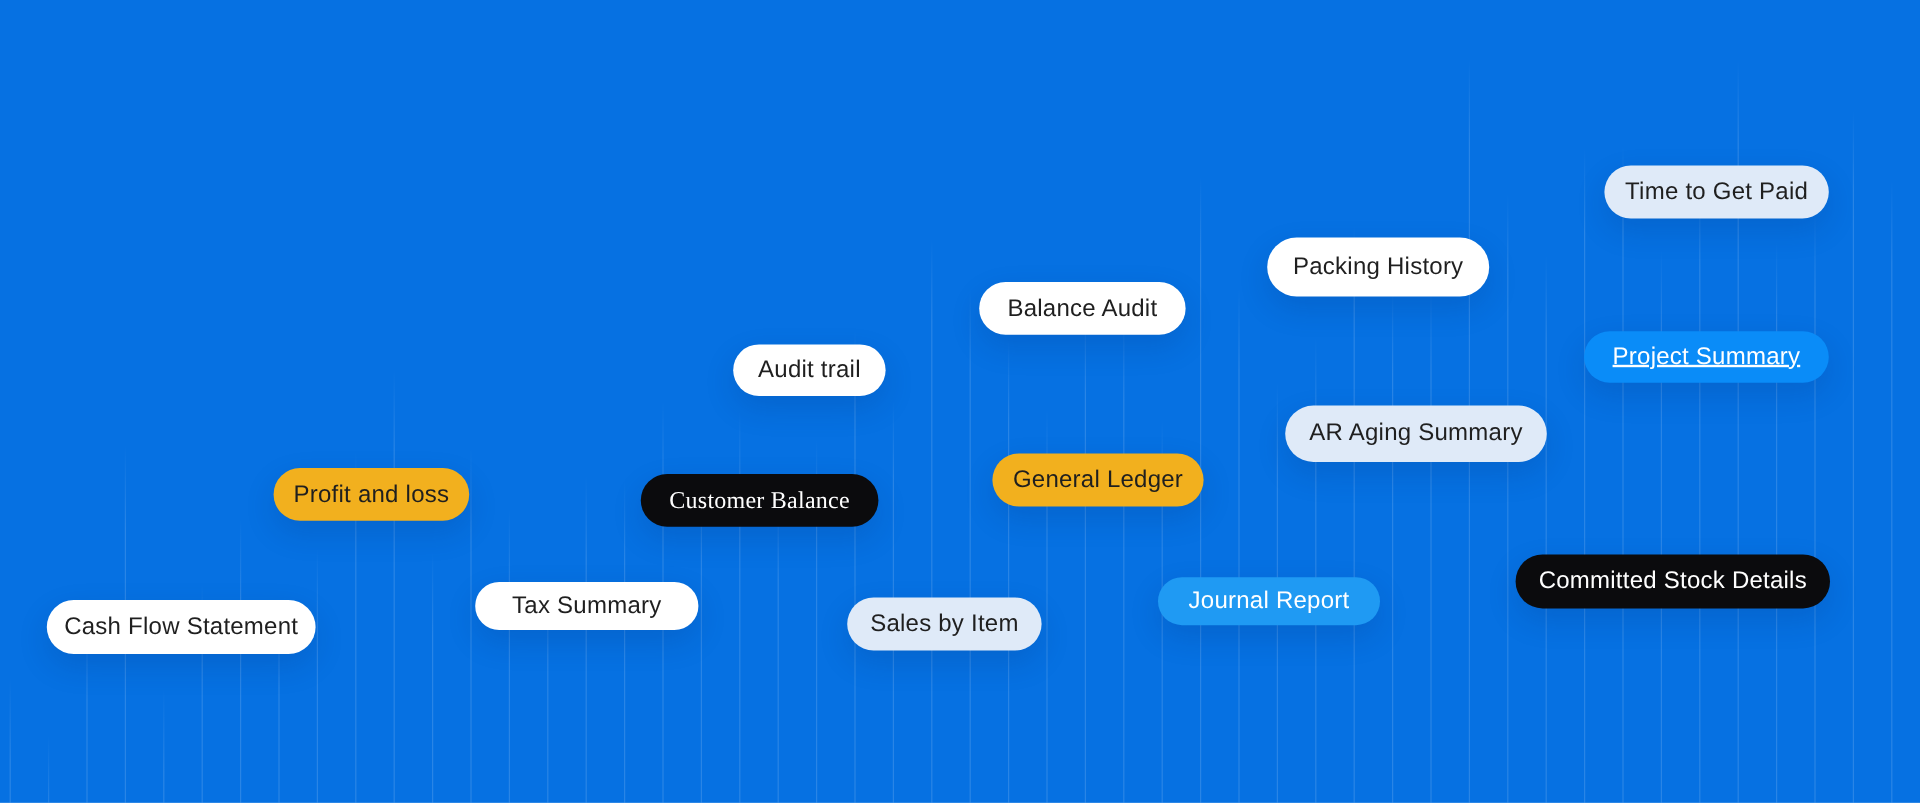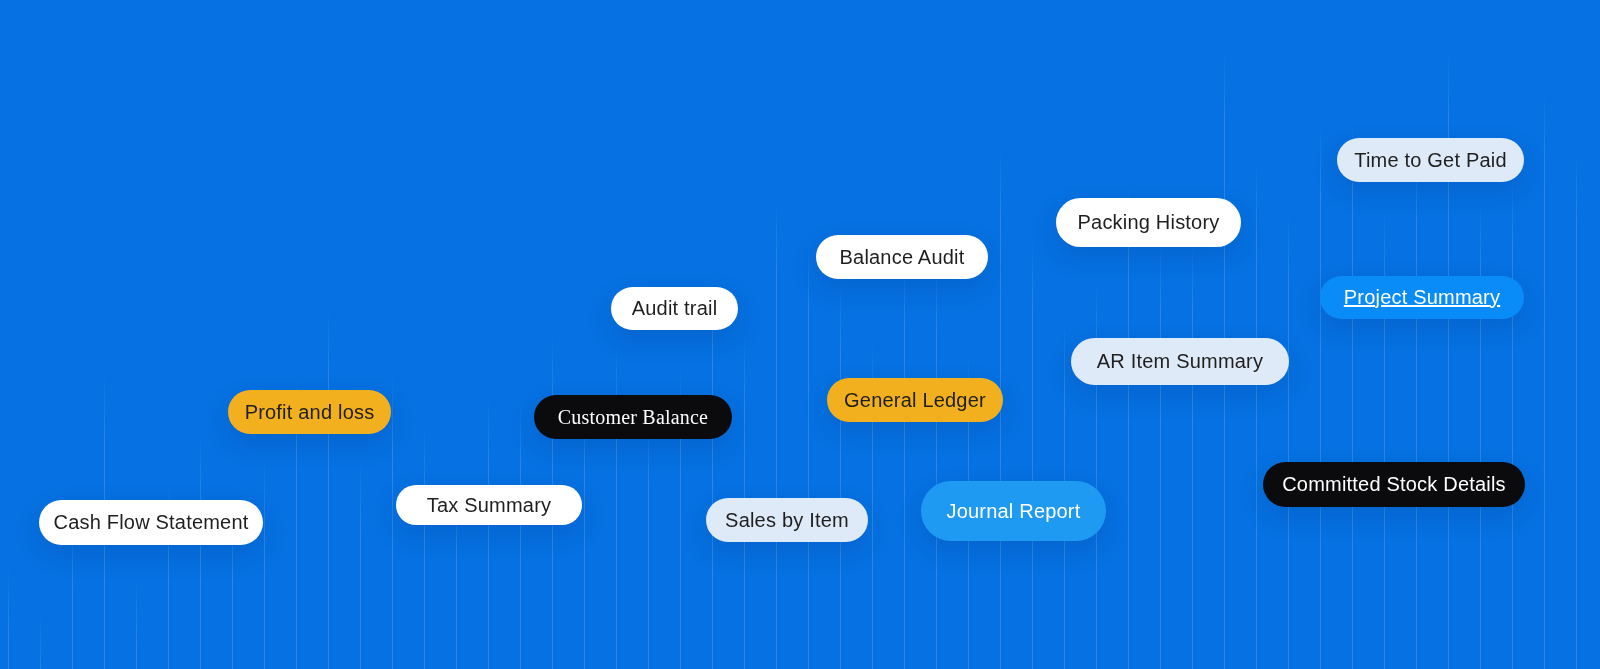--- a/index.html
+++ b/index.html
@@ -105,23 +105,23 @@
       <div class="bar" style="left: 1512px; top: 177.286px; height: 491.714px;"></div>
       <div class="bar" style="left: 1544px; top: 91.632px; height: 577.368px;"></div>
       <div class="bar" style="left: 1576px; top: 149.738px; height: 519.262px;"></div>
     </div>
   <div id="pills">
       <div class="pill light" style="left: 1337px; top: 138px; width: 187px; height: 44px;">Time to Get Paid</div>
       <div class="pill white" style="left: 1056px; top: 198px; width: 185px; height: 49px;">Packing History</div>
       <div class="pill white" style="left: 816px; top: 235px; width: 172px; height: 44px;">Balance Audit</div>
       <div class="pill blue" style="left: 1320px; top: 276px; width: 204px; height: 43px;">Project Summary</div>
       <div class="pill white" style="left: 611px; top: 287px; width: 127px; height: 43px;">Audit trail</div>
-      <div class="pill light" style="left: 1071px; top: 338px; width: 218px; height: 47px;">AR Item Summary</div>
+      <div class="pill light" style="left: 1071px; top: 338px; width: 218px; height: 47px;">AR Aging Summary</div>
       <div class="pill yellow" style="left: 827px; top: 378px; width: 176px; height: 44px;">General Ledger</div>
       <div class="pill yellow" style="left: 228px; top: 390px; width: 163px; height: 44px; text-align: right;">Profit and loss</div>
       <div class="pill black" style="left: 534px; top: 395px; width: 198px; height: 44px; font-family: Liberation Serif, serif;">Customer Balance</div>
       <div class="pill black" style="left: 1263px; top: 462px; width: 262px; height: 45px;">Committed Stock Details</div>
-      <div class="pill sky" style="left: 921px; top: 481px; width: 185px; height: 60px;">Journal Report</div>
+      <div class="pill sky" style="left: 965px; top: 481px; width: 185px; height: 40px;">Journal Report</div>
       <div class="pill white" style="left: 396px; top: 485px; width: 186px; height: 40px;">Tax Summary</div>
       <div class="pill light" style="left: 706px; top: 498px; width: 162px; height: 44px;">Sales by Item</div>
       <div class="pill white" style="left: 39px; top: 500px; width: 224px; height: 45px;">Cash Flow Statement</div>
     </div>
 </div>
 
 </body></html>

